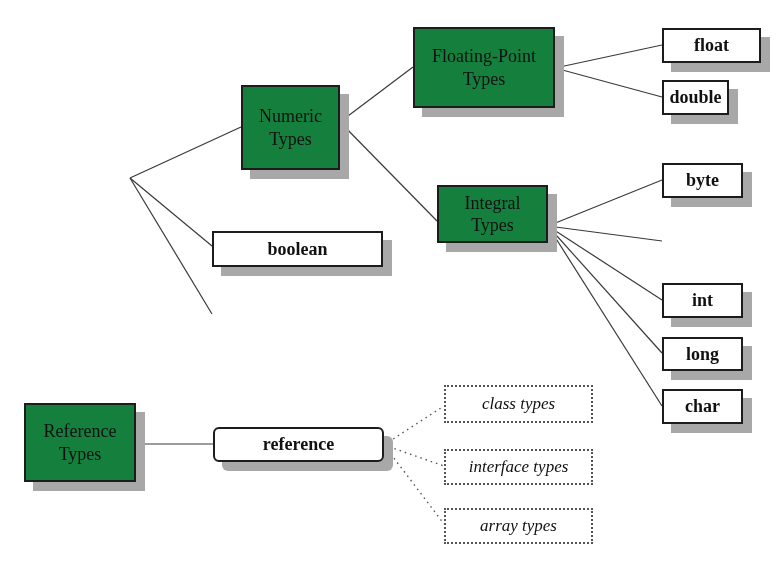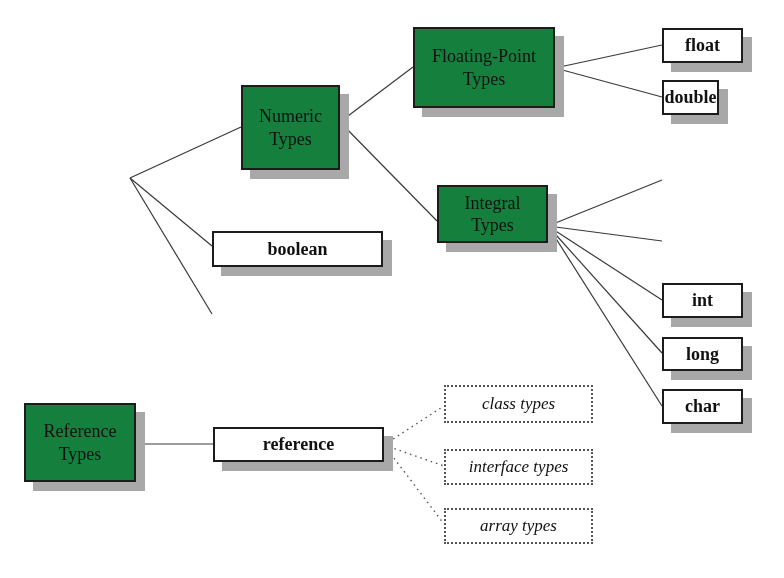--- a/index.html
+++ b/index.html
@@ -98,47 +98,50 @@
 
   <div class="node cat" style="left:437px; top:185px; width:111px; height:58px;">
     <span class="lbl">Integral Types</span>
   </div>
 
   <div class="node leaf" style="left:212px; top:231px; width:171px; height:36px;">
     <span class="lbl">boolean</span>
   </div>
 
 
-  <div class="node leaf" style="left:662px; top:28px; width:81px; height:35px;">
+  <div class="node leaf" style="left:662px; top:28px; width:99px; height:35px;">
     <span class="lbl">float</span>
   </div>
 
-  <div class="node leaf" style="left:662px; top:80px; width:57px; height:35px;">
+  <div class="node leaf" style="left:662px; top:80px; width:67px; height:35px;">
     <span class="lbl">double</span>
   </div>
 
+  <div class="node leaf" style="left:662px; top:163px; width:81px; height:35px;">
+    <span class="lbl">byte</span>
+  </div>
 
 
   <div class="node leaf" style="left:662px; top:283px; width:81px; height:35px;">
     <span class="lbl">int</span>
   </div>
 
   <div class="node leaf" style="left:662px; top:337px; width:81px; height:34px;">
     <span class="lbl">long</span>
   </div>
 
   <div class="node leaf" style="left:662px; top:389px; width:81px; height:35px;">
     <span class="lbl">char</span>
   </div>
 
   <div class="node cat" style="left:24px; top:403px; width:112px; height:79px;">
     <span class="lbl">Reference Types</span>
   </div>
 
-  <div class="node leaf" style="left:213px; top:427px; width:171px; height:35px;">
+  <div class="node leaf" style="left:213px; top:427px; width:171px; height:35px;border-radius:6px;">
     <span class="lbl">reference</span>
   </div>
 
   <div class="node dotted-box" style="left:444px; top:385px; width:149px; height:38px;">
     <span class="lbl">class types</span>
   </div>
 
   <div class="node dotted-box" style="left:444px; top:449px; width:149px; height:36px;">
     <span class="lbl">interface types</span>
   </div>

